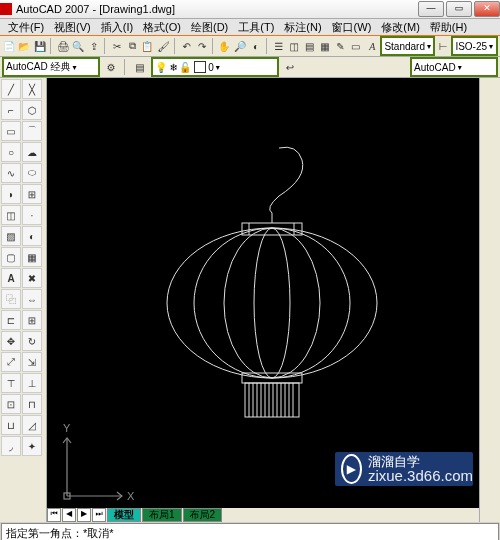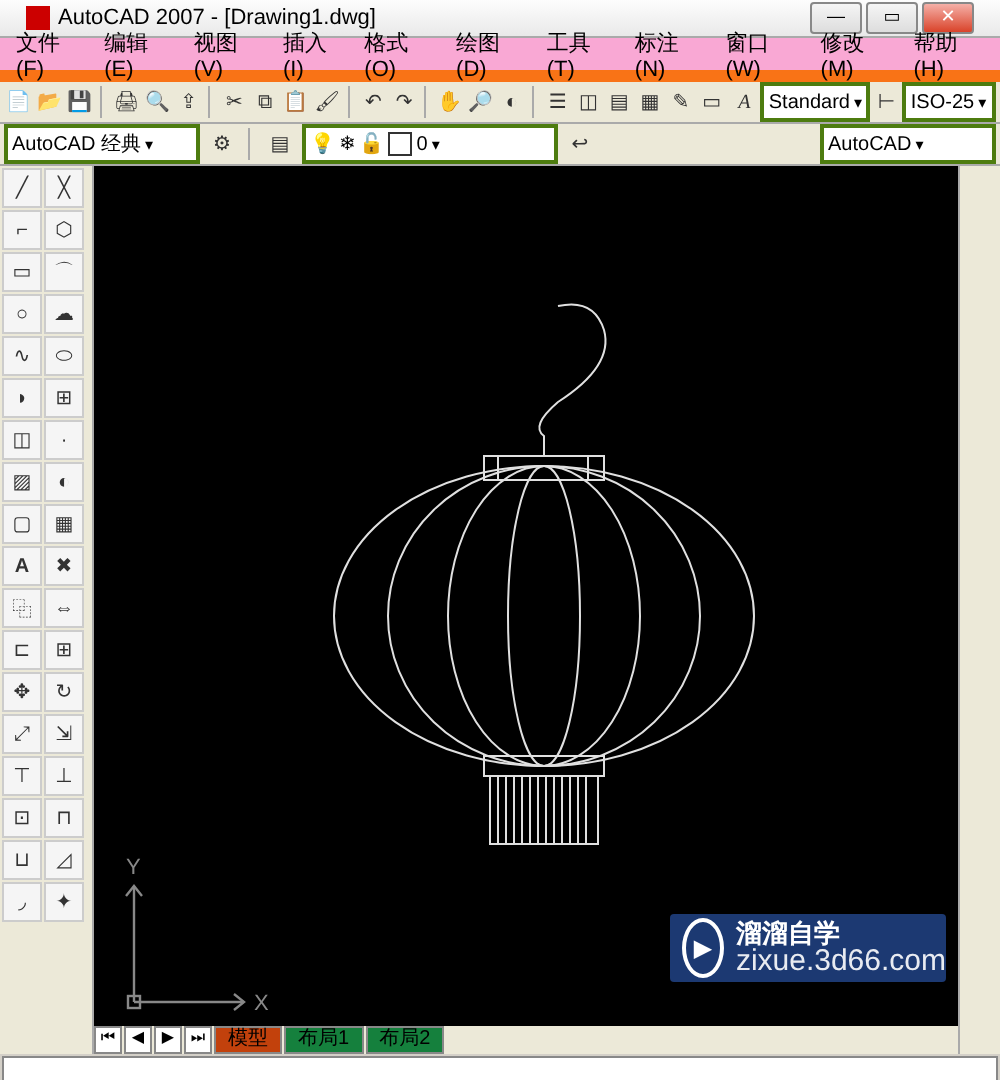--- a/index.html
+++ b/index.html
@@ -1,40 +1,40 @@
 <!DOCTYPE html>
 <html><head>
 <meta charset="utf-8">
 <style>
 html,body{margin:0;padding:0;width:500px;height:540px;overflow:hidden;font-family:"Microsoft YaHei","SimSun",sans-serif;font-size:11px;background:#d4d0c8;color:#000}
-.titlebar{height:18px;background:linear-gradient(to bottom,#fdfdfd,#e9e9e9);border-bottom:1px solid #aaa;display:flex;align-items:center;padding:0 13px}
+.titlebar{height:18px;background:linear-gradient(to bottom,#fdfdfd,#e9e9e9);border-bottom:1px solid #aaa;display:flex;align-items:center;padding:0 0}
 .titlebar .icon{width:12px;height:12px;background:#c00;margin-right:4px}
 .titlebar .title{flex:1;font-size:11px}
 .winbtns{display:flex;gap:2px}
 .winbtn{width:24px;height:14px;border:1px solid #888;background:linear-gradient(#f5f5f5,#ddd);font-size:9px;line-height:12px;text-align:center;border-radius:2px}
 .winbtn.close{background:linear-gradient(#f5b0a8,#d9432a);color:#fff}
-.menubar{height:16px;background:#f9a8d4;display:flex;align-items:center;padding:0 4px;font-size:11px;gap:2px;border-bottom:6px solid #f97316}
+.menubar{height:16px;background:#e5e5e5;display:flex;align-items:center;padding:0 4px;font-size:11px;gap:2px;border-bottom:1px solid #f97316}
 .menubar span{padding:0 4px;cursor:default}
 .toolbar{height:20px;background:#ece9d8;border-bottom:1px solid #aaa;display:flex;align-items:center;padding:0 2px;gap:1px}
 .tbtn{width:16px;height:16px;border:1px solid transparent;display:flex;align-items:center;justify-content:center;font-size:10px;color:#333}
 .tsep{width:2px;height:16px;border-left:1px solid #aaa;margin:0 2px}
 .tselect{height:16px;border:2px solid #4d7c0f;background:#fff;font-size:10px;padding:0 2px;display:flex;align-items:center}
 .tselect::after{content:"▾";margin-left:2px;font-size:8px}
 .workspace-row{height:20px;background:#ece9d8;border-bottom:1px solid #aaa;display:flex;align-items:center;padding:0 2px;gap:2px}
 .color-sw{width:14px;height:14px;border:1px solid #333}
 .main{display:flex;height:444px}
 .ltoolbar{width:44px;background:#ece9d8;border-right:1px solid #aaa;display:flex;flex-wrap:wrap;align-content:flex-start;padding:1px;gap:1px}
 .ltoolbar .tbtn{width:18px;height:18px;border:1px solid #ccc;background:#f5f5f5}
 .canvas-wrap{flex:1;background:#000;position:relative}
 .canvas-wrap svg{position:absolute;top:0;left:0}
 .rtoolbar{width:20px;background:#ece9d8;border-left:1px solid #aaa}
 .tabs{position:absolute;bottom:0;left:0;right:0;height:14px;background:#ece9d8;display:flex;align-items:center;font-size:10px}
 .tabs .nav{width:12px;height:12px;border:1px solid #888;background:#fff;text-align:center;line-height:10px;font-size:8px;margin-right:1px}
 .tabs .tab{padding:0 6px;border:1px solid #888;background:#fff;height:12px;line-height:12px;margin-right:1px}
-.tabs .tab.active{background:#c2410c;font-weight:normal}
+.tabs .tab.active{background:#14b8a6;font-weight:bold}
 .tabs .tab.inactive{background:#15803d}
 .cmd{height:26px;background:#fff;border:1px solid #888;margin:1px;padding:1px 4px;font-size:11px;line-height:12px;display:flex;flex-direction:column;justify-content:flex-end}
 .watermark{position:absolute;right:6px;bottom:36px;width:138px;height:34px;background:rgba(30,60,120,0.95);color:#fff;display:flex;align-items:center;border-radius:2px;font-size:13px}
 .watermark .ring{width:26px;height:26px;border:2px solid #fff;border-radius:50%;margin:0 6px;display:flex;align-items:center;justify-content:center;font-size:12px}
 .watermark .txt{line-height:14px}
 </style>
 </head>
 <body>
 
 <div class="titlebar">
@@ -42,21 +42,20 @@
   <div class="title">AutoCAD 2007 - [Drawing1.dwg]</div>
   <div class="winbtns">
     <div class="winbtn">—</div>
     <div class="winbtn">▭</div>
     <div class="winbtn close">✕</div>
   </div>
 </div>
 
 <div class="menubar">
   <span>文件(F)</span>
-  <span>编辑(E)</span>
   <span>视图(V)</span>
   <span>插入(I)</span>
   <span>格式(O)</span>
   <span>绘图(D)</span>
   <span>工具(T)</span>
   <span>标注(N)</span>
   <span>窗口(W)</span>
   <span>修改(M)</span>
   <span>帮助(H)</span>
 </div>
@@ -203,24 +202,25 @@
       <div class="nav">▶</div>
       <div class="nav">⏭</div>
       <div class="tab active">模型</div>
       <div class="tab inactive">布局1</div>
       <div class="tab inactive">布局2</div>
     </div>
 
     <div class="watermark">
       <div class="ring">▶</div>
       <div class="txt">
-        <div style="font-weight:bold">溜溜自学</div>
+        <div style="font-weight:normal">溜溜自学</div>
         <div style="font-size:15px;opacity:.9">zixue.3d66.com</div>
       </div>
     </div>
   </div>
 
   <div class="rtoolbar"></div>
 </div>
 
 <div class="cmd">
+  <div>指定第一角点：*取消*</div>
   <div>命令：</div>
 </div>
 
 </body></html>

